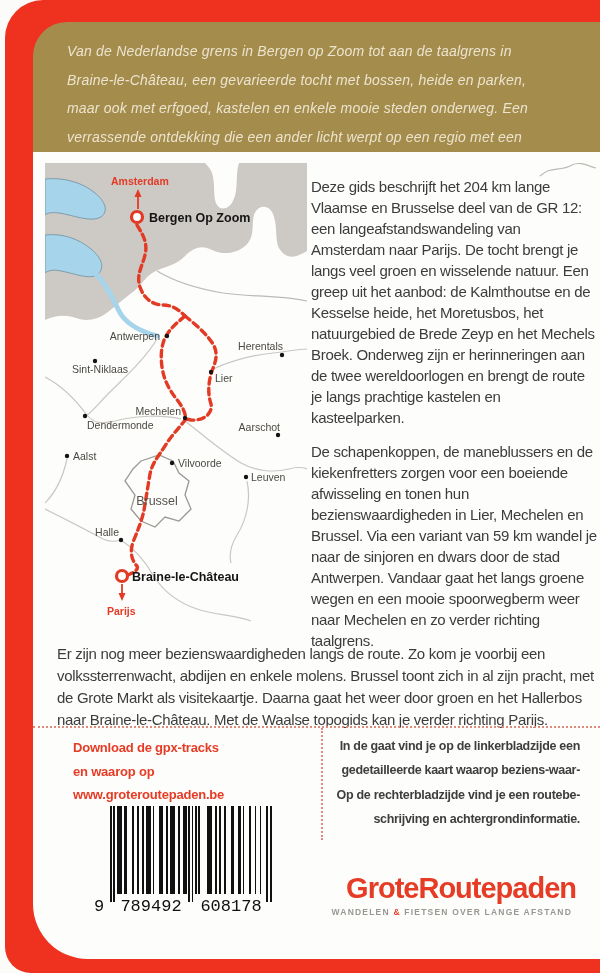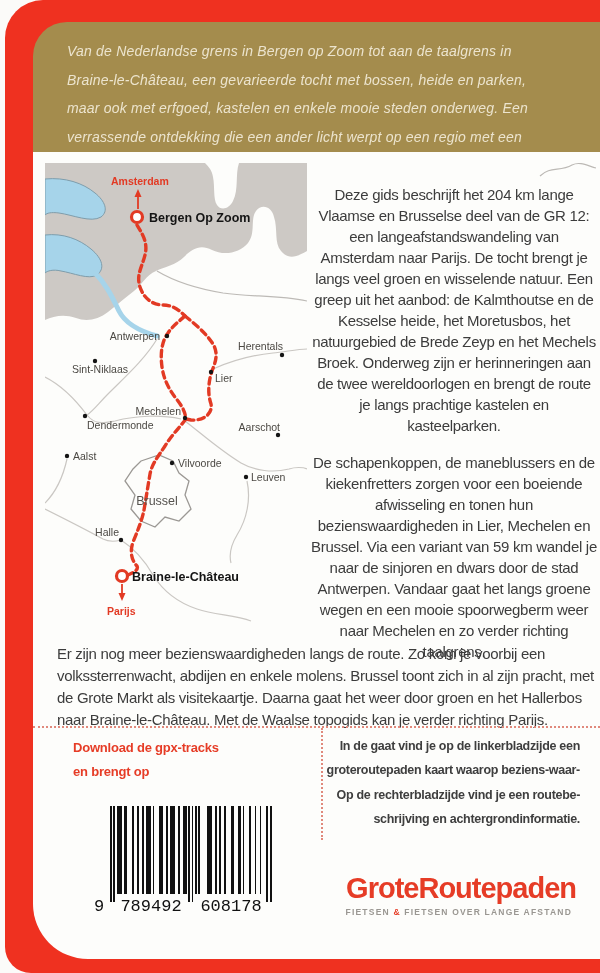--- a/index.html
+++ b/index.html
@@ -9,21 +9,21 @@
          border-radius:38px 0 0 26px;}
   .banner{position:absolute;left:28px;top:22px;right:0;height:130px;background:#a48c4d;
           border-radius:34px 0 0 0;}
   .banner-text{position:absolute;left:34px;top:15px;right:40px;font-style:italic;
           font-size:14px;line-height:28.5px;letter-spacing:.2px;color:#ece4ce;}
   .content{position:absolute;left:28px;top:152px;right:0;bottom:14px;background:#fdfdfb;
           border-radius:0 0 0 55px;}
   .map-figure{position:absolute;left:12px;top:11px;width:262px;height:462px;}
   .pencil-mark{position:absolute;left:505px;top:8px;}
   .body-col{position:absolute;left:278px;top:16px;width:286px;color:#3c3c3c;}
-  .body-col p{margin:16px 0 13px 0;font-size:15px;line-height:21px;letter-spacing:-0.3px;text-align:center;}
+  .body-col p{margin:8px 0 13px 0;font-size:15px;line-height:21px;letter-spacing:-0.3px;}
   .wide-para{position:absolute;left:12px;top:479px;width:552px;margin:12px;color:#3c3c3c;
           font-size:15px;line-height:22px;letter-spacing:-0.3px;}
   .divider-h{position:absolute;left:0;right:0;top:574px;border-top:2px dotted #e0897c;}
   .divider-v{position:absolute;left:288px;top:576px;height:112px;border-left:2px dotted #e0897c;}
   .download{position:absolute;left:40px;top:584px;color:#e63c26;font-weight:bold;
           font-size:13px;line-height:23.5px;letter-spacing:-0.2px;}
   .barcode{position:absolute;left:59px;top:654px;}
   .barcode text{font-family:"Liberation Mono",monospace;font-size:17px;fill:#111;}
   .info{position:absolute;right:20px;top:582px;text-align:right;color:#3e3e3e;
           font-weight:bold;font-size:12.5px;line-height:24.3px;letter-spacing:-0.3px;}
@@ -128,21 +128,22 @@
         <p>De schapenkoppen, de maneblussers en de kiekenfretters zorgen voor een boeiende afwisseling en tonen hun bezienswaardigheden in Lier, Mechelen en Brussel. Via een variant van 59 km wandel je naar de sinjoren en dwars door de stad Antwerpen. Vandaar gaat het langs groene wegen en een mooie spoorwegberm weer naar Mechelen en zo verder richting taalgrens.</p>
       </div>
 
       <p class="wide-para">Er zijn nog meer bezienswaardigheden langs de route. Zo kom je voorbij een volkssterrenwacht, abdijen en enkele molens. Brussel toont zich in al zijn pracht, met de Grote Markt als visitekaartje. Daarna gaat het weer door groen en het Hallerbos naar Braine-le-Château. Met de Waalse topogids kan je verder richting Parijs.</p>
 
       <div class="divider-h"></div>
       <div class="divider-v"></div>
 
       <div class="download">
         <div>Download de gpx-tracks</div>
-        <div>en brengt op</div>
+        <div>en waarop op</div>
+        <div>www.groteroutepaden.be</div>
       </div>
 
       <div class="barcode">
         <svg viewBox="-18 0 185 112" width="185" height="112" shape-rendering="crispEdges">
           <g fill="#111">
               <rect x="0.00" y="0" width="1.7" height="96"></rect>
               <rect x="3.40" y="0" width="1.7" height="96"></rect>
               <rect x="6.80" y="0" width="1.7" height="88"></rect>
               <rect x="8.50" y="0" width="1.7" height="88"></rect>
               <rect x="10.20" y="0" width="1.7" height="88"></rect>
@@ -186,29 +187,29 @@
               <rect x="159.80" y="0" width="1.7" height="96"></rect>
             </g>
           <text x="-16" y="105">9</text>
           <text text-anchor="middle" x="41" y="105">789492</text>
           <text text-anchor="middle" x="121" y="105">608178</text>
         </svg>
       </div>
 
       <div class="info">
         <div>In de gaat vind je op de linkerbladzijde een</div>
-        <div>groteroutepaden kaart waarop beziens-waar-</div>
+        <div>gedetailleerde kaart waarop beziens-waar-</div>
         <div>Op de rechterbladzijde vind je een routebe-</div>
         <div>schrijving en achtergrondinformatie.</div>
       </div>
 
       <div class="logo">
         <div class="logo-title">GroteRoutepaden</div>
         <div class="logo-tagline">
-          <span>FIETSEN</span>
+          <span>WANDELEN</span>
           <span class="amp">&amp;</span>
           <span>FIETSEN OVER LANGE AFSTAND</span>
         </div>
       </div>
 
     </div>
   </div>
 </div>
 
 </body></html>

